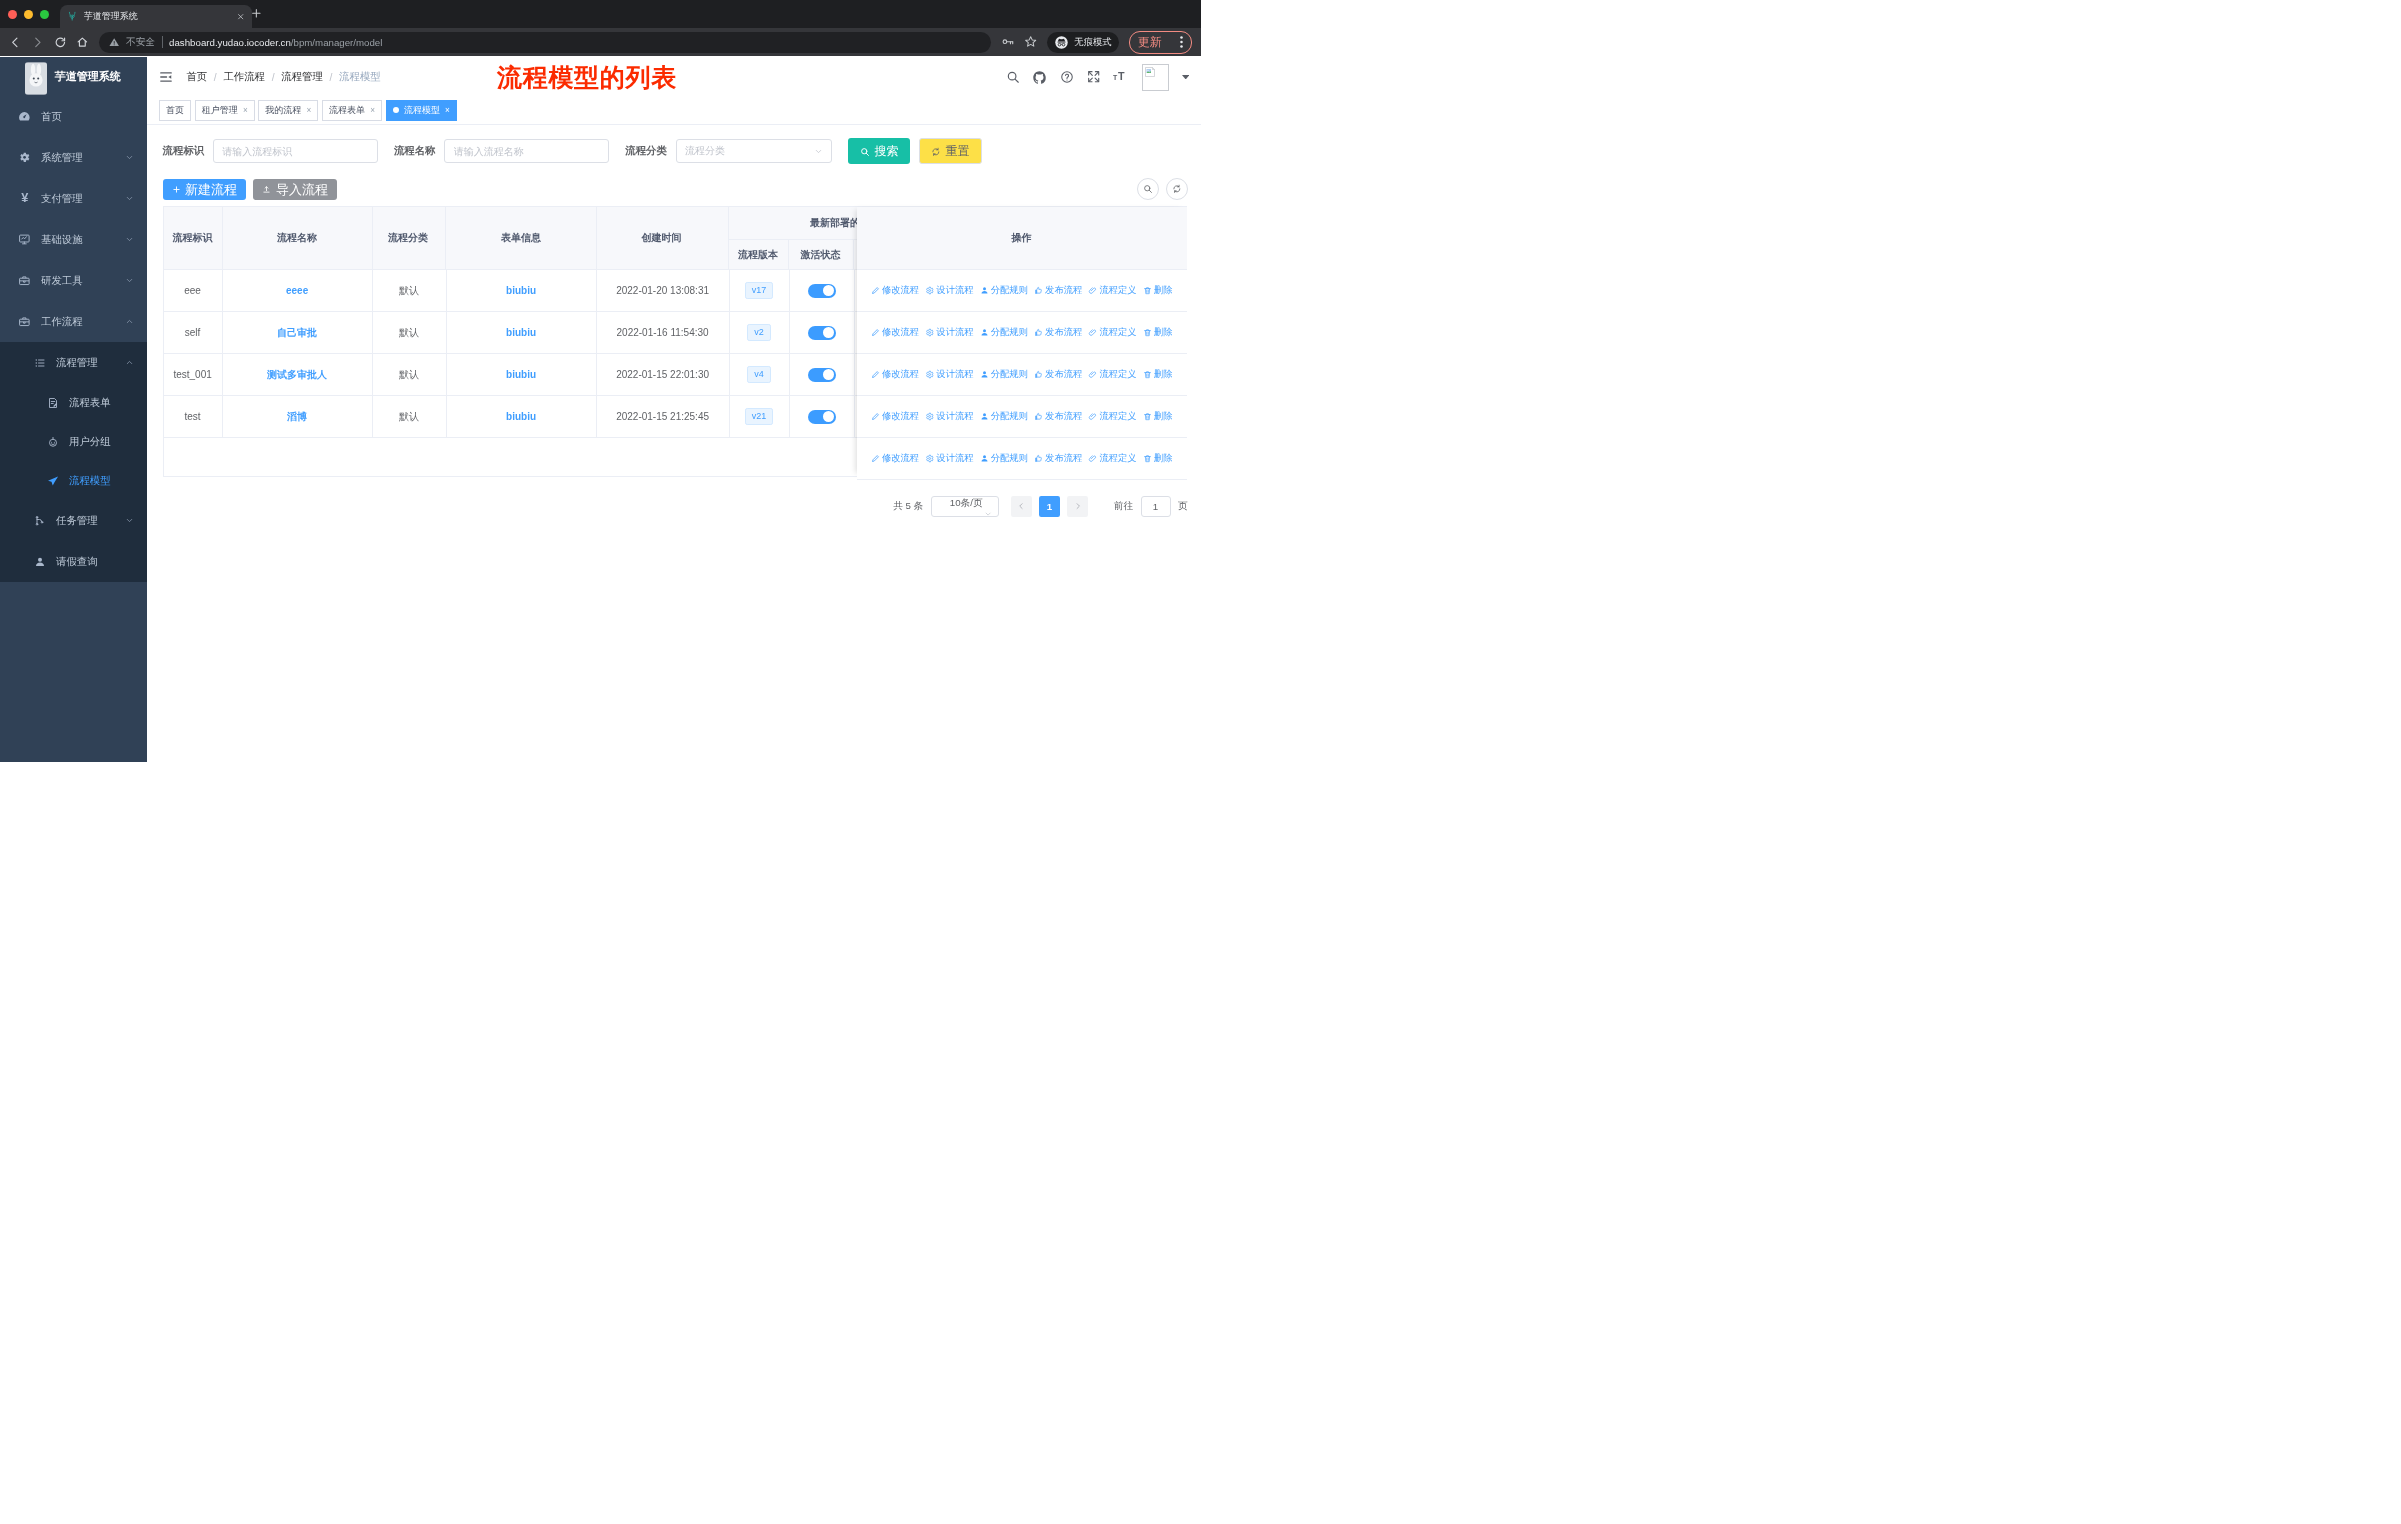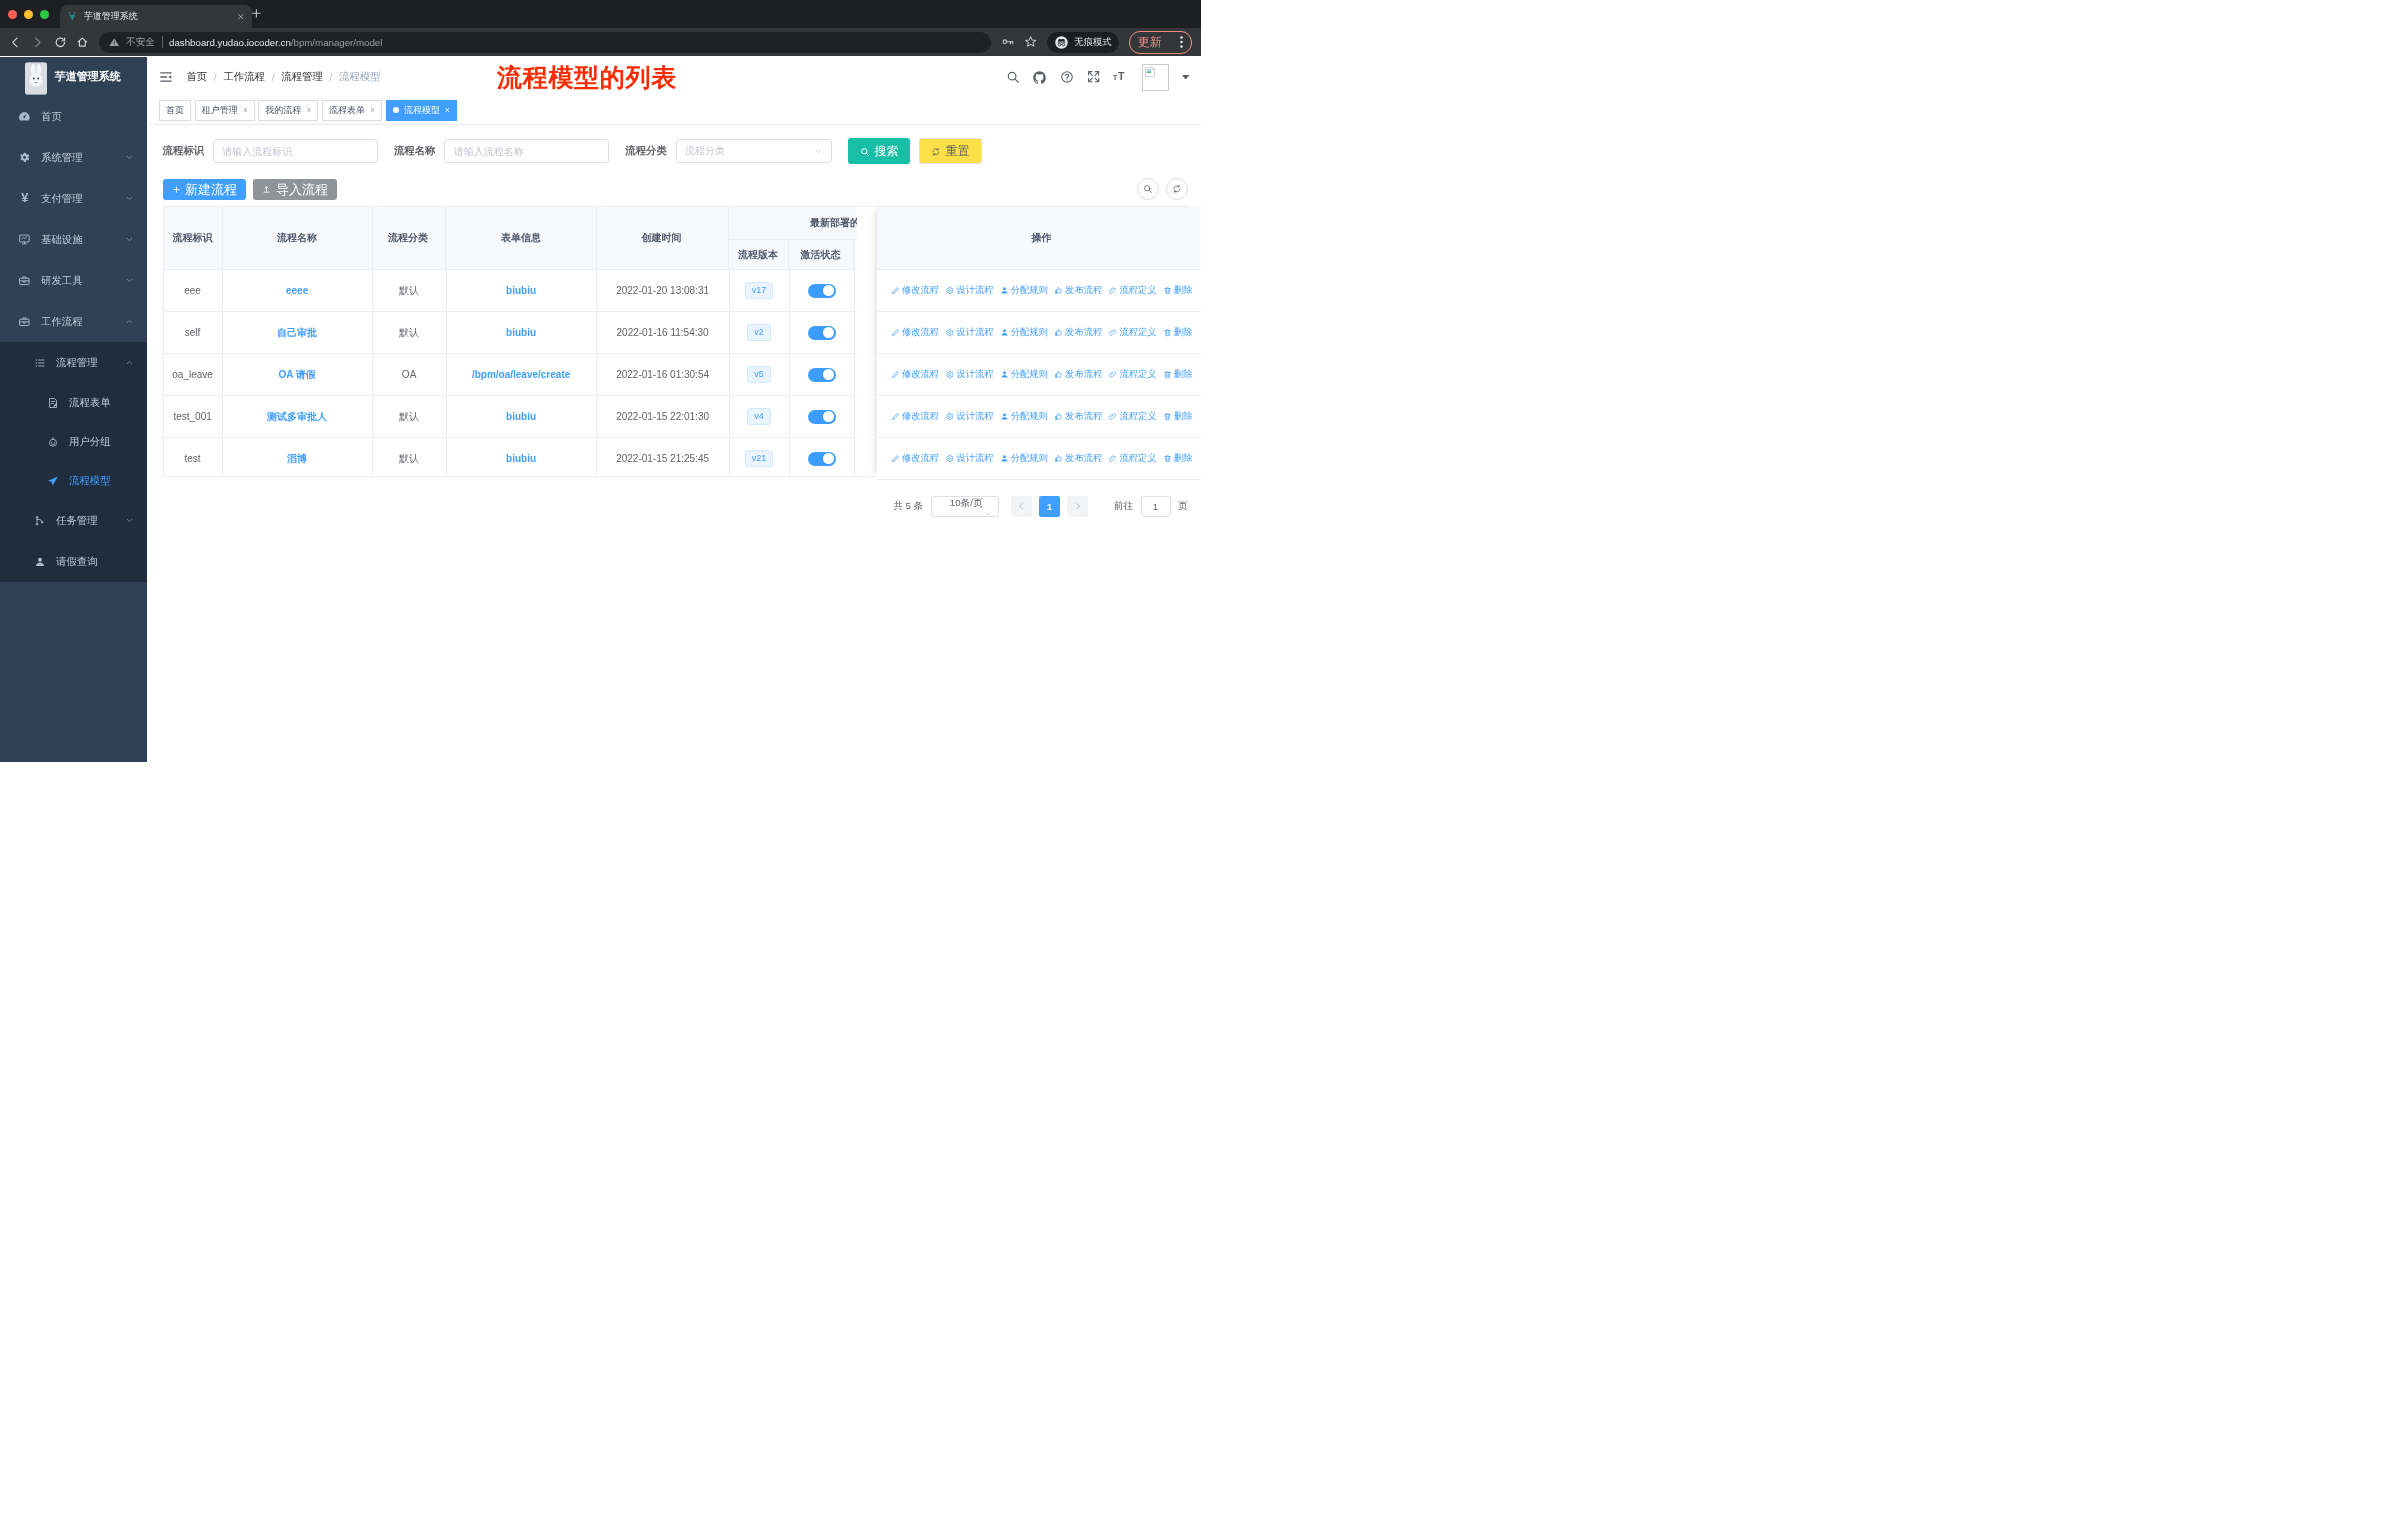--- a/index.html
+++ b/index.html
@@ -117,21 +117,21 @@
   .td{display:flex;align-items:center;justify-content:center;border-right:0.7px solid #ebeef5;
     box-sizing:border-box;height:100%;}
   .c1{width:59px;} .c2{width:150px;} .c3{width:74px;} .c4{width:150px;} .c5{width:133px;}
   .c6{width:60px;} .c7{width:65px;}
   a.tlink{color:#409eff;text-decoration:none;cursor:pointer;font-weight:bold;}
   .ver{background:#e9f4ff;border:0.7px solid #d3e9ff;color:#409eff;border-radius:2.2px;
     font-size:9px;padding:1.5px 6px;line-height:1.3;}
   .switch{width:28px;height:14px;border-radius:7.4px;background:#3c9cff;position:relative;cursor:pointer;}
   .switch::after{content:'';position:absolute;right:1.5px;top:1.5px;width:11px;height:11px;border-radius:50%;background:#fff;}
   .t-fixed{position:absolute;left:693px;top:0;width:330px;height:269px;background:#c2410c;
-    box-shadow:-4.5px 0 6px -3px rgba(0,0,0,0.15);margin-left:20px;}
+    box-shadow:-4.5px 0 6px -3px rgba(0,0,0,0.15);}
   .f-head{height:63px;background:#f7f8fb;border-bottom:0.7px solid #ebeef5;box-sizing:border-box;
     display:flex;align-items:center;justify-content:center;color:#515a6e;font-weight:bold;}
   .f-row{height:42px;border-bottom:0.7px solid #ebeef5;box-sizing:border-box;display:flex;
     align-items:center;justify-content:center;gap:6px;background:#fff;}
   .action{display:flex;align-items:center;gap:2.2px;color:#409eff;font-size:9.3px;cursor:pointer;white-space:nowrap;}
 
   
   .pagination{position:absolute;top:371px;right:13.4px;display:flex;align-items:center;gap:7.4px;
     font-size:9.7px;color:#606266;}
   .psel{width:68px;height:21px;border:0.7px solid #dcdfe6;border-radius:3px;display:flex;align-items:center;
@@ -617,37 +617,20 @@
               </div>
             <div class="td c5">2022-01-16 11:54:30</div>
             <div class="td c6">
                 <span class="ver">v2</span>
               </div>
             <div class="td c7">
                 <span class="switch"></span>
               </div>
           </div>
           <div class="tr">
-            <div class="td c1">oa_leave</div>
-            <div class="td c2">
-                <a class="tlink">OA 请假</a>
-              </div>
-            <div class="td c3">OA</div>
-            <div class="td c4">
-                <a class="tlink">/bpm/oa/leave/create</a>
-              </div>
-            <div class="td c5">2022-01-16 01:30:54</div>
-            <div class="td c6">
-                <span class="ver">v5</span>
-              </div>
-            <div class="td c7">
-                <span class="switch"></span>
-              </div>
-          </div>
-          <div class="tr">
             <div class="td c1">test_001</div>
             <div class="td c2">
                 <a class="tlink">测试多审批人</a>
               </div>
             <div class="td c3">默认</div>
             <div class="td c4">
                 <a class="tlink">biubiu</a>
               </div>
             <div class="td c5">2022-01-15 22:01:30</div>
             <div class="td c6">

